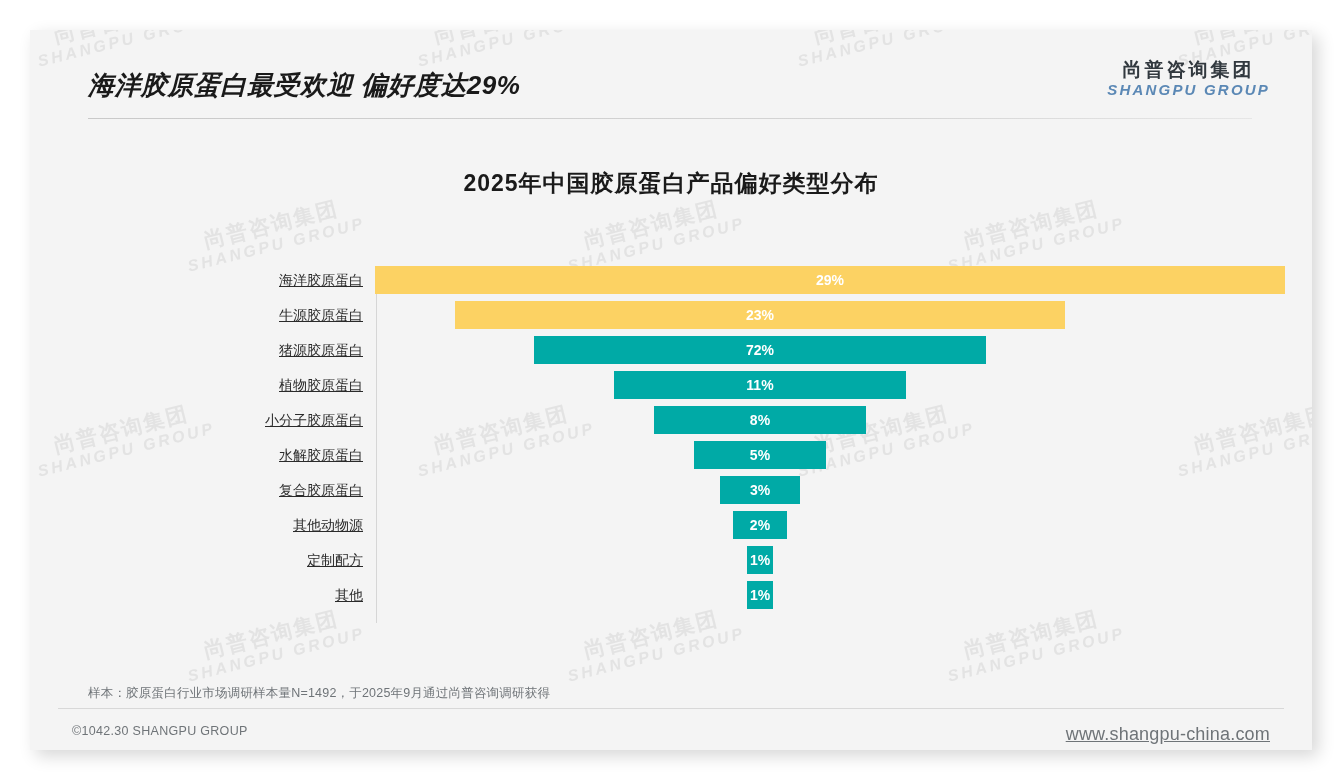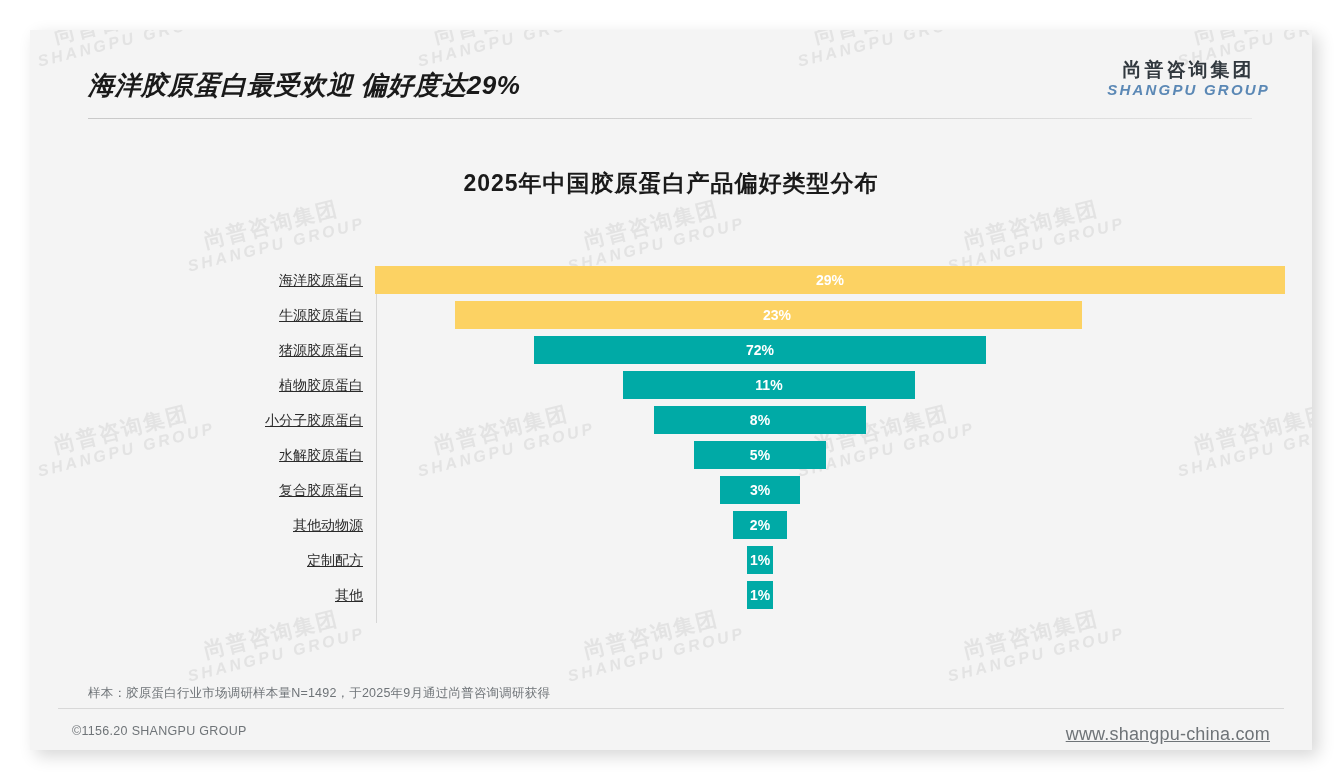--- a/index.html
+++ b/index.html
@@ -309,37 +309,37 @@
           <div class="row-label">海洋胶原蛋白</div>
           <div class="bar-track">
             <div class="bar" style="width: 910px; left: -2px; background: rgb(252, 210, 99);">
               <span>29%</span>
             </div>
           </div>
         </div>
         <div class="row">
           <div class="row-label">牛源胶原蛋白</div>
           <div class="bar-track">
-            <div class="bar" style="width: 610.69px; left: 77.6552px; background: rgb(252, 210, 99); padding-left: 17px;">
+            <div class="bar" style="width: 610.69px; left: 77.6552px; background: rgb(252, 210, 99);">
               <span>23%</span>
             </div>
           </div>
         </div>
         <div class="row">
           <div class="row-label">猪源胶原蛋白</div>
           <div class="bar-track">
             <div class="bar" style="width: 451.379px; left: 157.31px; background: rgb(0, 170, 166);">
               <span>72%</span>
             </div>
           </div>
         </div>
         <div class="row">
           <div class="row-label">植物胶原蛋白</div>
           <div class="bar-track">
-            <div class="bar" style="width: 292.069px; left: 236.966px; background: rgb(0, 170, 166); margin-left: 9px;">
+            <div class="bar" style="width: 292.069px; left: 236.966px; background: rgb(0, 170, 166);">
               <span>11%</span>
             </div>
           </div>
         </div>
         <div class="row">
           <div class="row-label">小分子胶原蛋白</div>
           <div class="bar-track">
             <div class="bar" style="width: 212.414px; left: 276.793px; background: rgb(0, 170, 166);">
               <span>8%</span>
             </div>
@@ -384,17 +384,17 @@
               <span>1%</span>
             </div>
           </div>
         </div>
       </div>
   </div>
 
   <div class="source-note">样本：胶原蛋白行业市场调研样本量N=1492，于2025年9月通过尚普咨询调研获得</div>
   <div class="footer-rule"></div>
   <div class="footer">
-    <div class="footer-left">©1156.20 SHANGPU GROUP</div>
+    <div class="footer-left">©1042.30 SHANGPU GROUP</div>
     <div class="footer-right">www.shangpu-china.com</div>
   </div>
 
 </div>
 
 </body></html>

